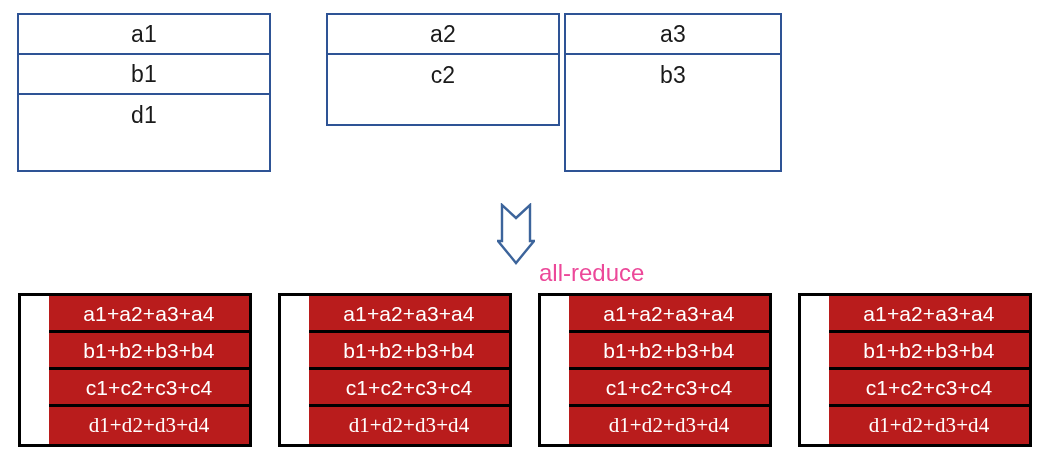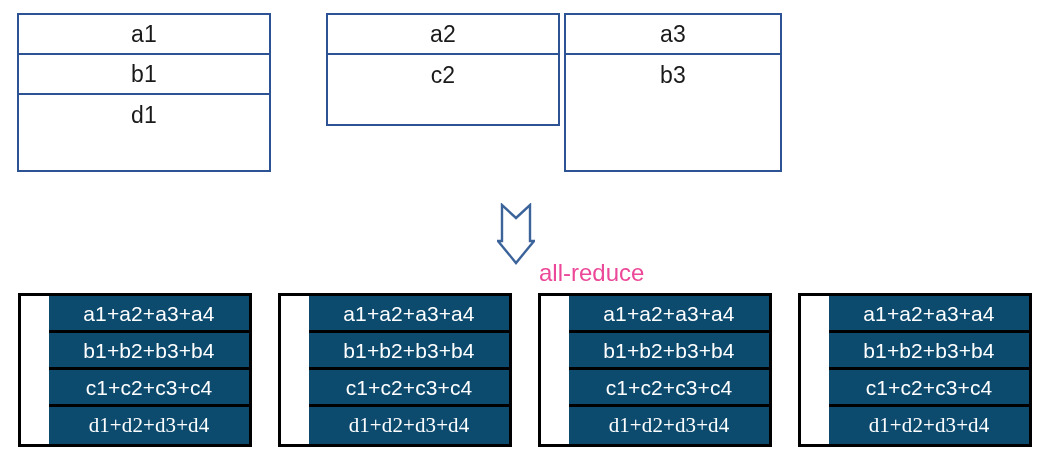--- a/index.html
+++ b/index.html
@@ -47,21 +47,21 @@
   .table-bot {
     position: absolute;
     box-sizing: border-box;
     border: 3px solid #000000;
     background: #ffffff;
   }
   .table-bot .row {
     box-sizing: border-box;
     height: 37px;
     border-bottom: 3px solid #000000;
-    background: #0c4a6e;
+    background: #b91c1c;
     display: flex;
     align-items: center;
     justify-content: center;
     color: #ffffff;
     font-size: 21px;
     line-height: 1;
     letter-spacing: 0.1px;
     white-space: nowrap;
     margin-left: 28px;
   }

